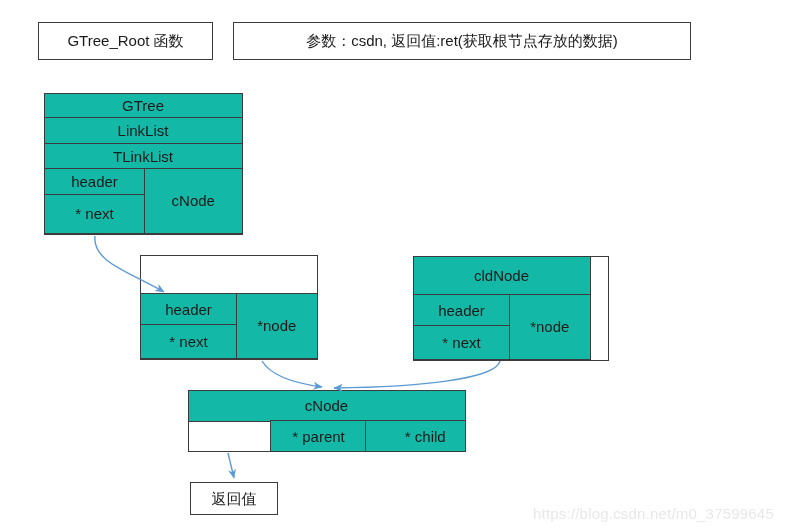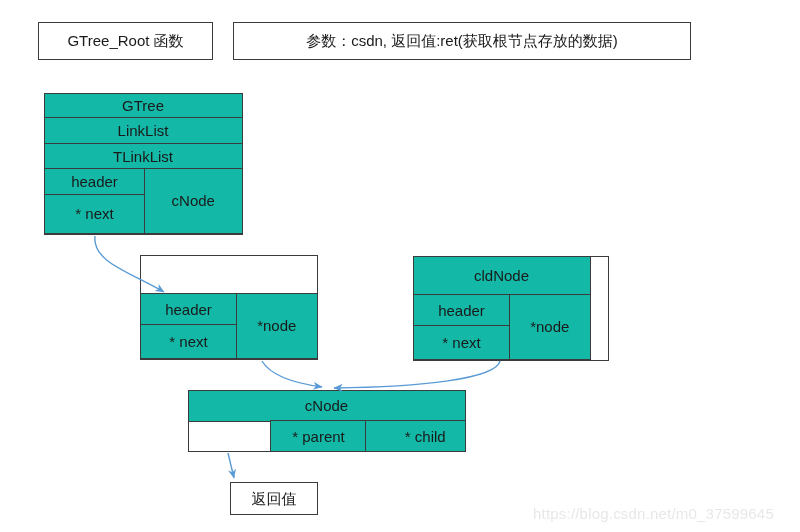--- a/index.html
+++ b/index.html
@@ -134,21 +134,21 @@
       <span>cNode</span>
     </div>
     <div class="cell" style="left:81px; top:29px; width:97px; height:32px;">
       <span>* parent</span>
     </div>
     <div class="cell" style="left:176px; top:29px; width:100.5px; height:32px;padding-left:20px;">
       <span>* child</span>
     </div>
   </div>
 
-  <div class="box" style="left:190px; top:482px; width:88px; height:33px;margin-left:40px;">
+  <div class="box" style="left:190px; top:482px; width:88px; height:33px;">
     <span>返回值</span>
   </div>
 
   <svg class="arrows" viewBox="0 0 800 532">
     <defs>
       <marker id="ah" markerWidth="9" markerHeight="9" refX="6.2" refY="3.1" orient="auto" markerUnits="strokeWidth">
         <path d="M0,0.2 L6.6,3.1 L0,6 L1.9,3.1 Z" fill="#5b9bd5"></path>
       </marker>
     </defs>
 

